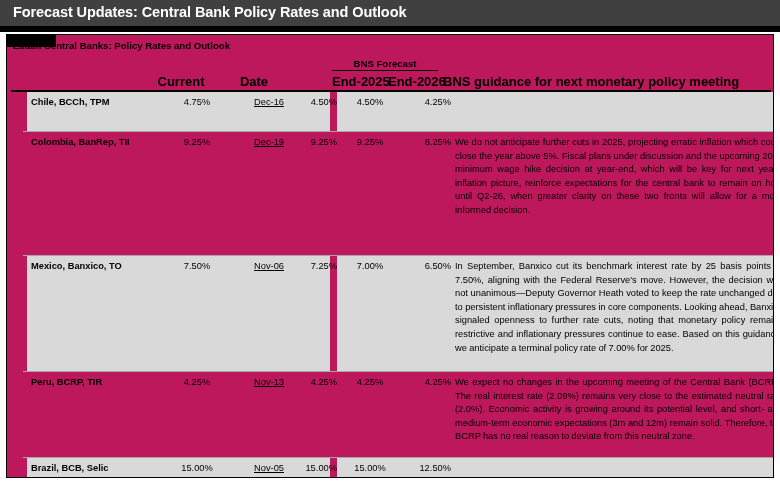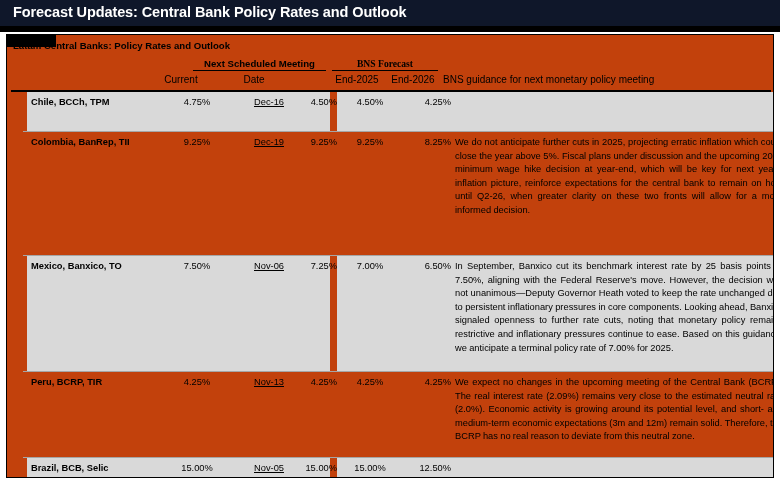--- a/index.html
+++ b/index.html
@@ -15,21 +15,21 @@
     overflow: hidden;
     position: relative;
   }
 
   
   .title-bar {
     position: absolute;
     left: 0; top: 0;
     width: 780px;
     height: 26px;
-    background: #0f172a;
+    background: #404040;
     box-sizing: border-box;
   }
   .title-bar .title-text {
     position: absolute;
     left: 13px;
     top: 4px;
     font-size: 14.5px;
     font-weight: bold;
     color: #ffffff;
     letter-spacing: -0.1px;
@@ -45,21 +45,21 @@
 
   
   .table-wrap {
     position: absolute;
     left: 6px;
     top: 34px;
     width: 768px;
     height: 444px;
     border: 1px solid #000000;
     box-sizing: border-box;
-    background: #c2410c;
+    background: #be185d;
     overflow: hidden;
   }
 
   .tbl-caption {
     position: absolute;
     left: 6px;
     top: 5px;
     font-size: 9.6px;
     font-weight: bold;
     color: #000000;
@@ -70,27 +70,27 @@
   .grp {
     position: absolute;
     font-size: 9.6px;
     font-weight: bold;
     text-align: center;
     border-bottom: 1px solid #000000;
     padding-bottom: 1px;
     box-sizing: border-box;
   }
   .grp-next   { left: 186px; top: 23px; width: 133px; }
-  .grp-bns    { left: 325px; top: 23px; width: 106px; font-family: Liberation Serif, serif; }
+  .grp-bns    { left: 325px; top: 23px; width: 106px; }
 
   .colhead {
     position: absolute;
     top: 39px;
-    font-size: 10px;
-    font-weight: normal;
+    font-size: 13px;
+    font-weight: bold;
     white-space: nowrap;
   }
   .ch-current { left: 148px;  width: 52px; text-align: center; }
   .ch-date    { left: 226px;  width: 42px; text-align: center; }
   .ch-redact  { left: 269px;  top: 38px; width: 49px; height: 12px; background: #000000; }
   .ch-e25     { left: 325px;  width: 50px; text-align: center; }
   .ch-e26     { left: 381px;  width: 50px; text-align: center; }
   .ch-guide   { left: 436px;  text-align: center; }
 
   .hdr-rule {
@@ -174,21 +174,20 @@
 
 <div class="title-bar">
   <span class="title-text">Forecast Updates: Central Bank Policy Rates and Outlook</span>
 </div>
 <div class="title-underband"></div>
 
 <div class="table-wrap">
 
   <div class="tbl-caption">Latam Central Banks: Policy Rates and Outlook</div>
 
-  <div class="grp grp-next">Next Scheduled Meeting</div>
   <div class="grp grp-bns">BNS Forecast</div>
 
   <div class="colhead ch-current">Current</div>
   <div class="colhead ch-date">Date</div>
   <div class="ch-redact"></div>
   <div class="colhead ch-e25">End-2025</div>
   <div class="colhead ch-e26">End-2026</div>
   <div class="colhead ch-guide">BNS guidance for next monetary policy meeting</div>
 
   <div class="hdr-rule"></div>

